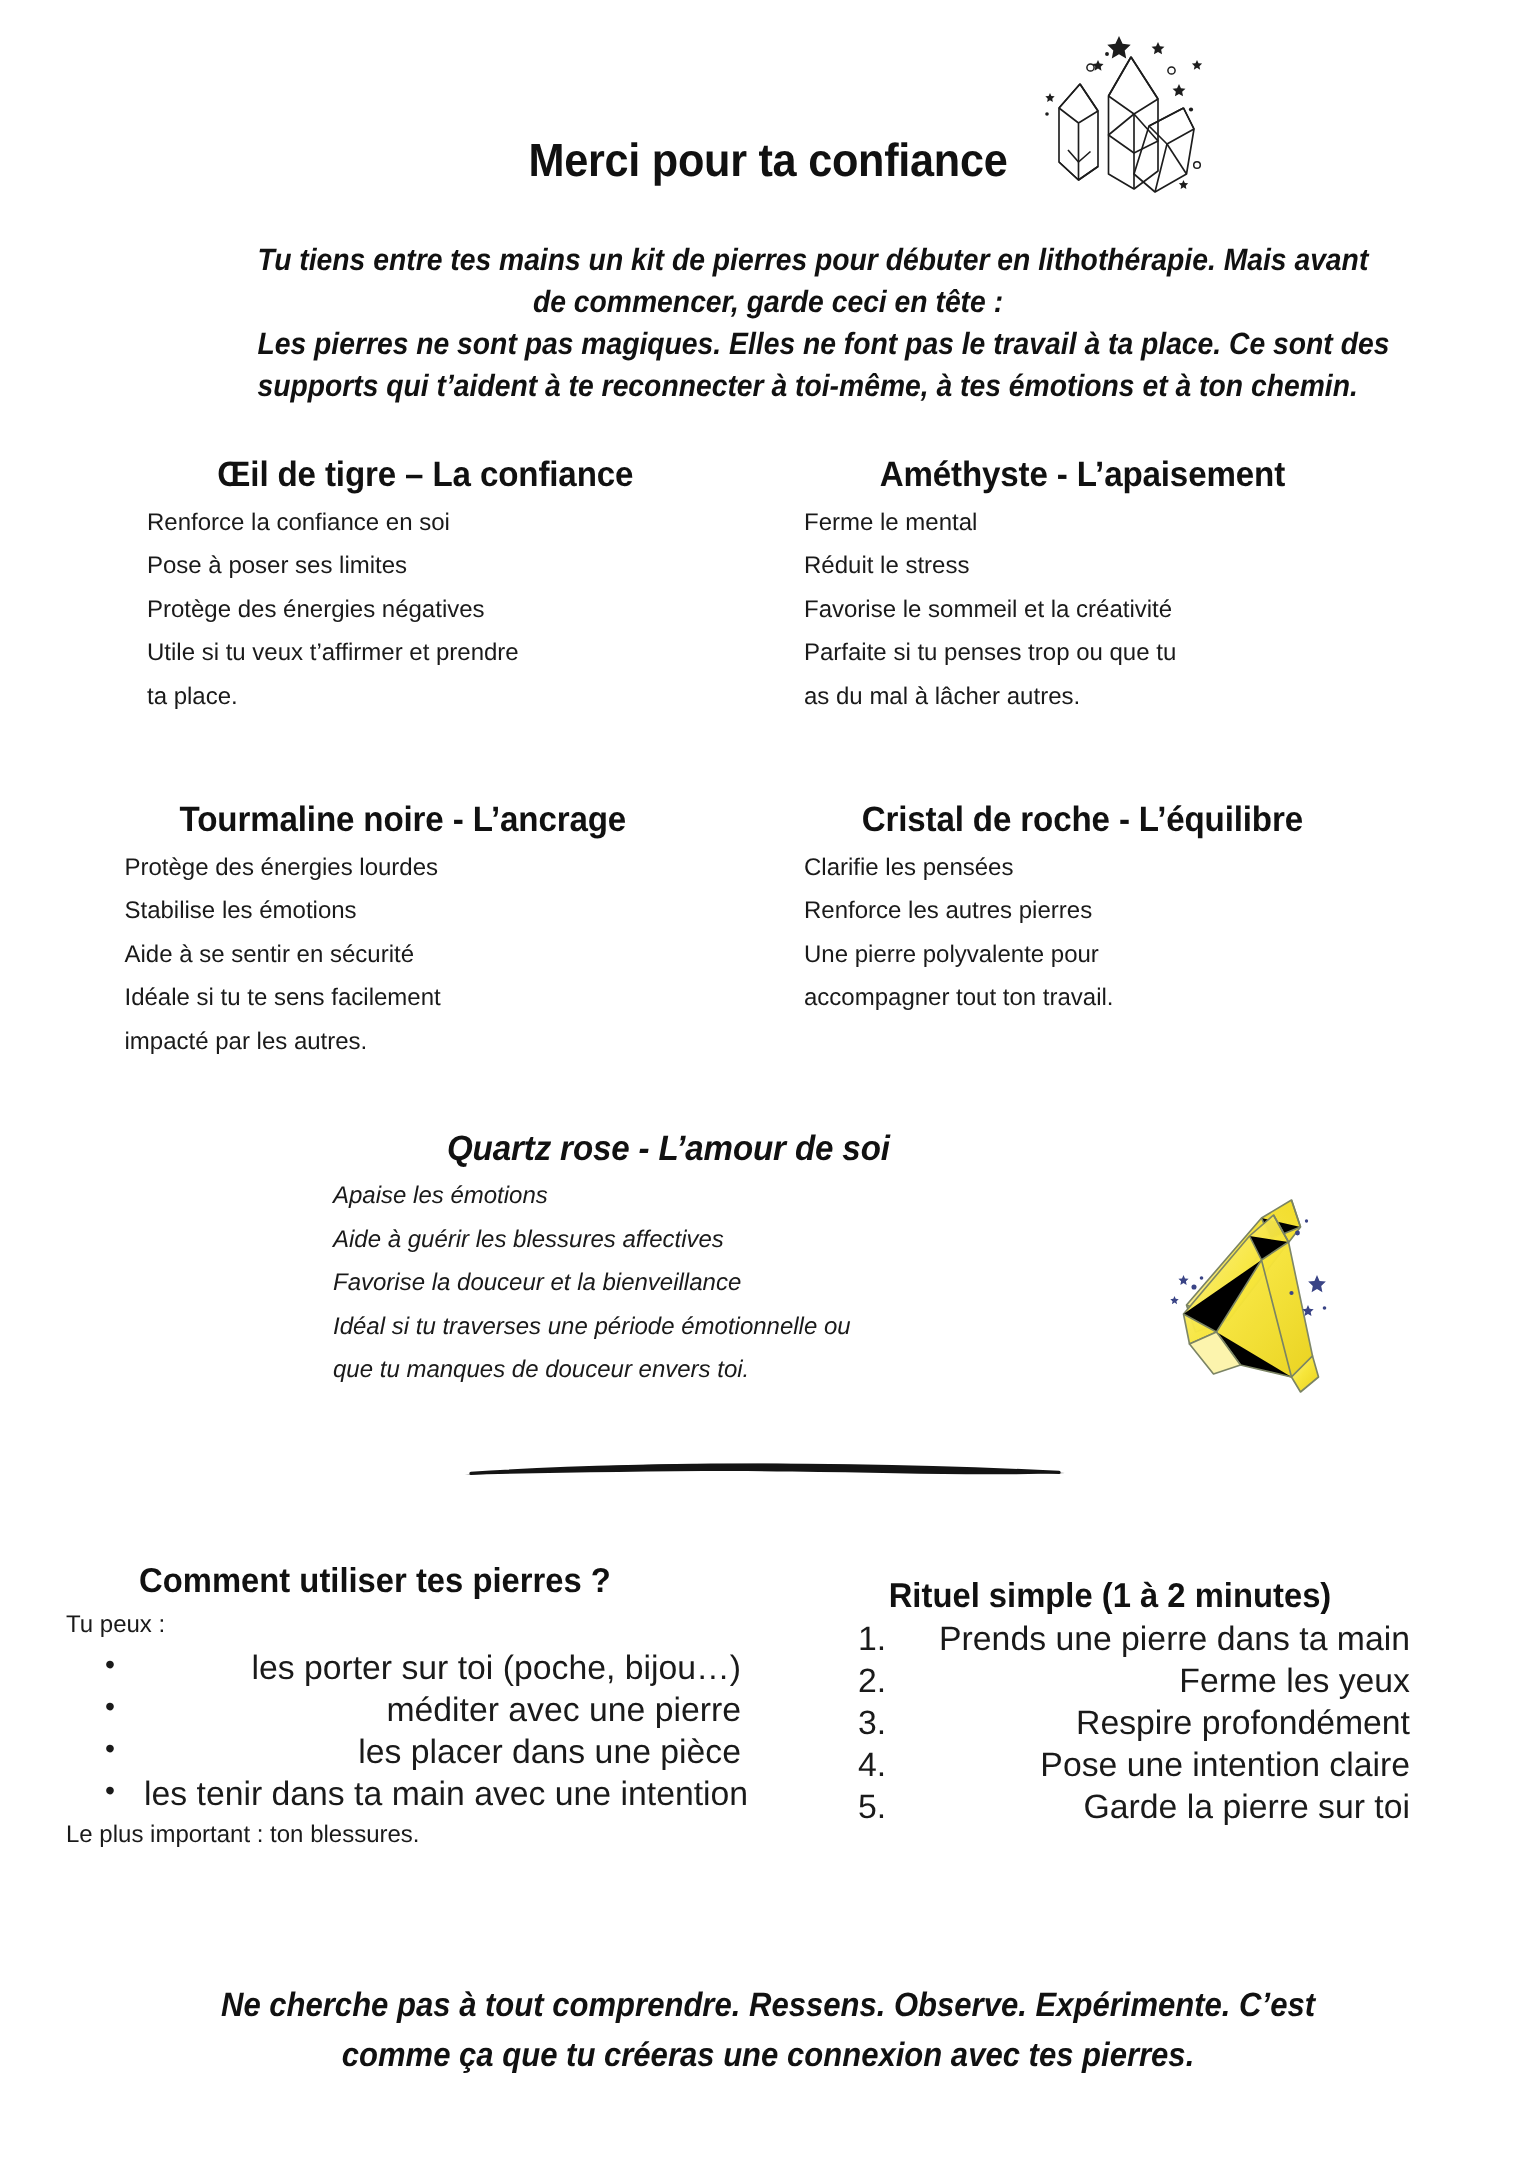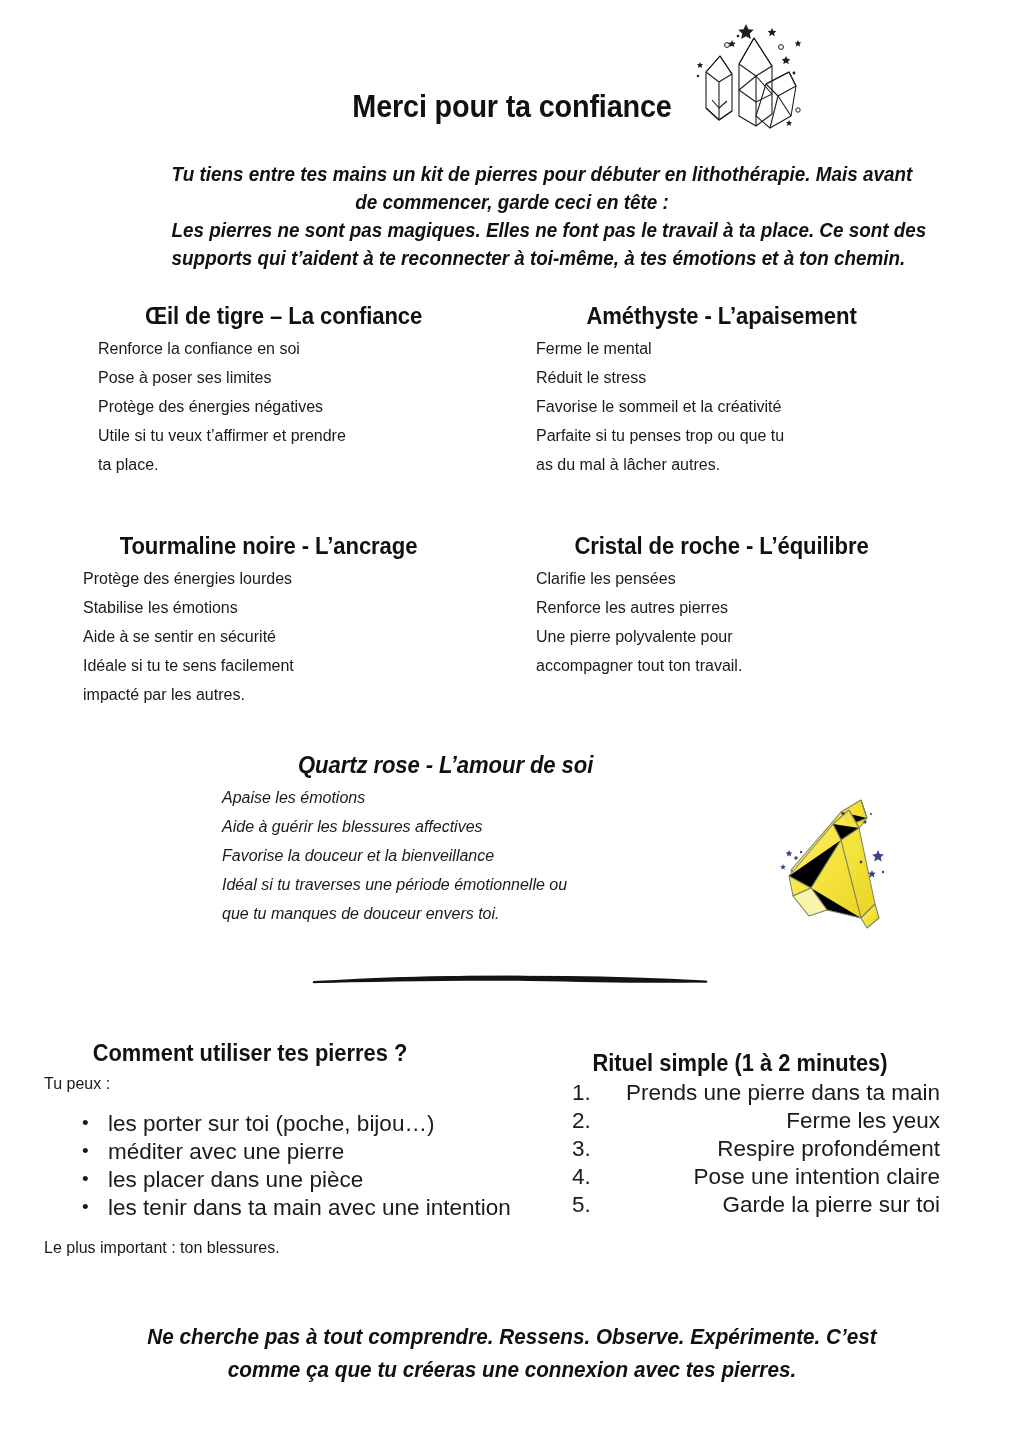--- a/index.html
+++ b/index.html
@@ -121,23 +121,24 @@
     color: #111;
     white-space: nowrap;
   }
   #how-to .lead,
   #how-to .tail {
     font-size: 16px;
     line-height: 28px;
     white-space: nowrap;
   }
   #how-to ul {
-    margin: 12px;
+    margin: 0;
     padding: 0 0 0 26px;
     list-style: none;
+    text-align: right;
   }
   #how-to li {
     font-size: 22.5px;
     line-height: 28px;
     position: relative;
     padding-left: 26px;
     white-space: nowrap;
   }
   #how-to li::before {
     content: "\2022";

